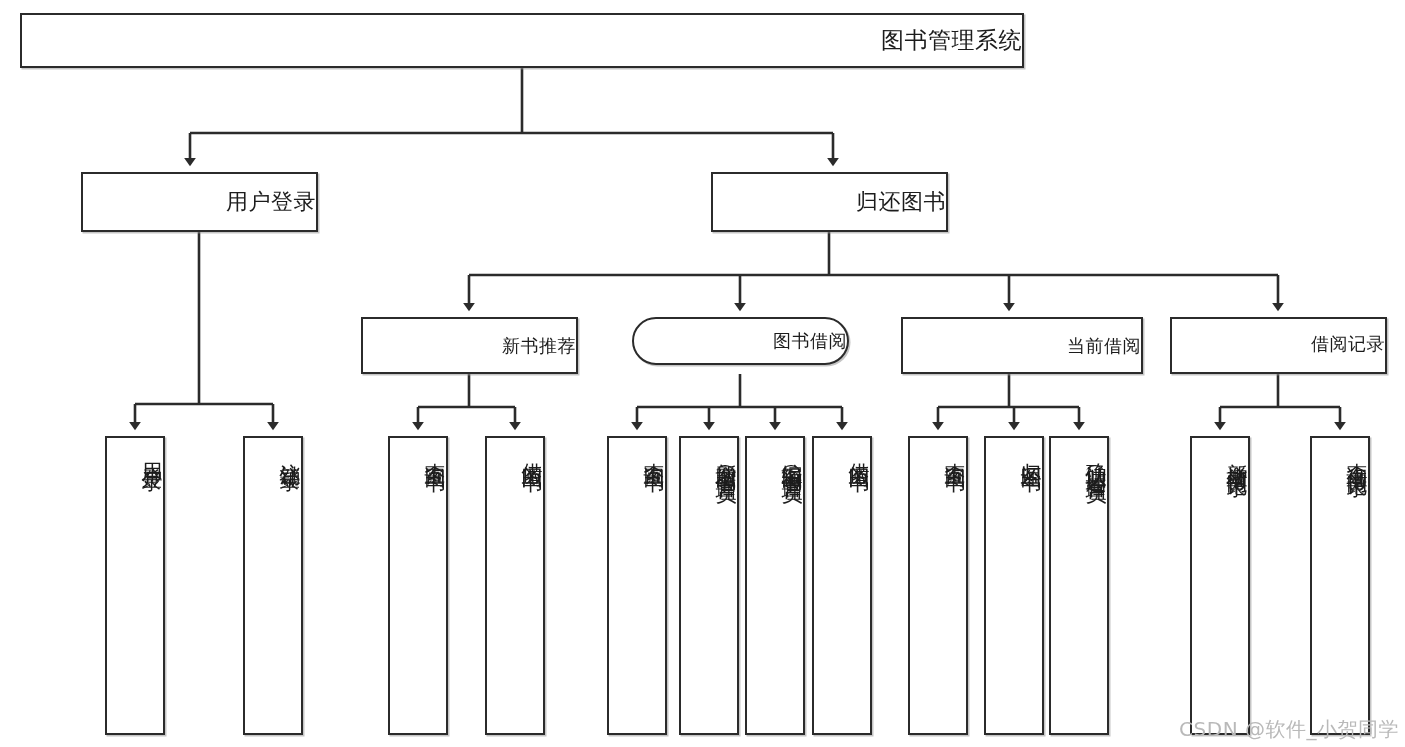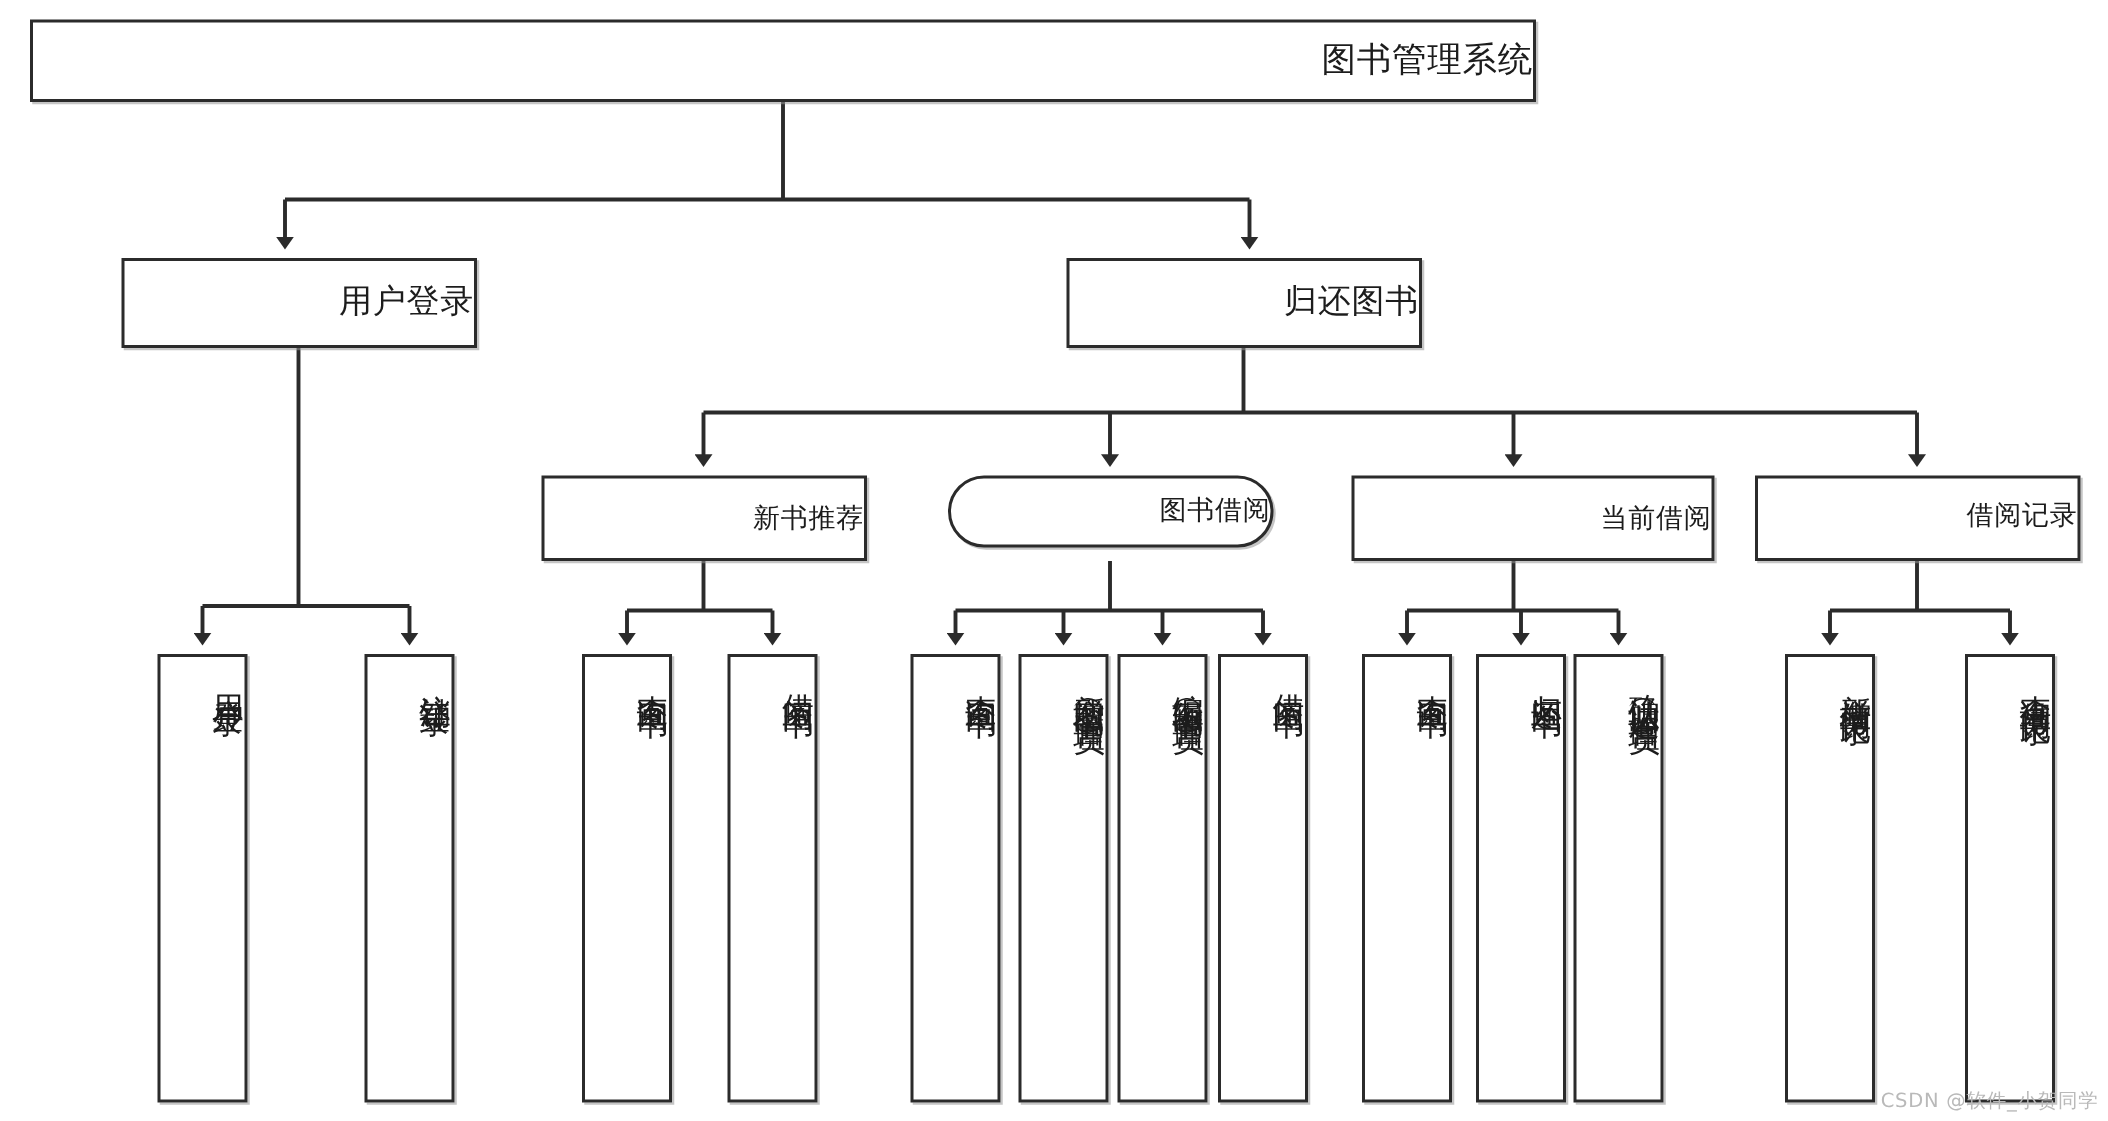--- a/index.html
+++ b/index.html
@@ -58,21 +58,21 @@
     text-orientation: upright;
     font-size: 21px;
     line-height: 1.05;
     letter-spacing: 3px;
     white-space: nowrap;
   }
   .watermark {
     position: absolute;
     right: 6px;
     bottom: 4px;
-    font-size: 13px;
+    font-size: 20px;
     color: #b9b9b9;
     letter-spacing: 0.5px;
     white-space: nowrap;
     z-index: 3;
     font-family: "DejaVu Sans", "Liberation Sans", sans-serif;
   }
 </style>
 </head>
 <body>
 

